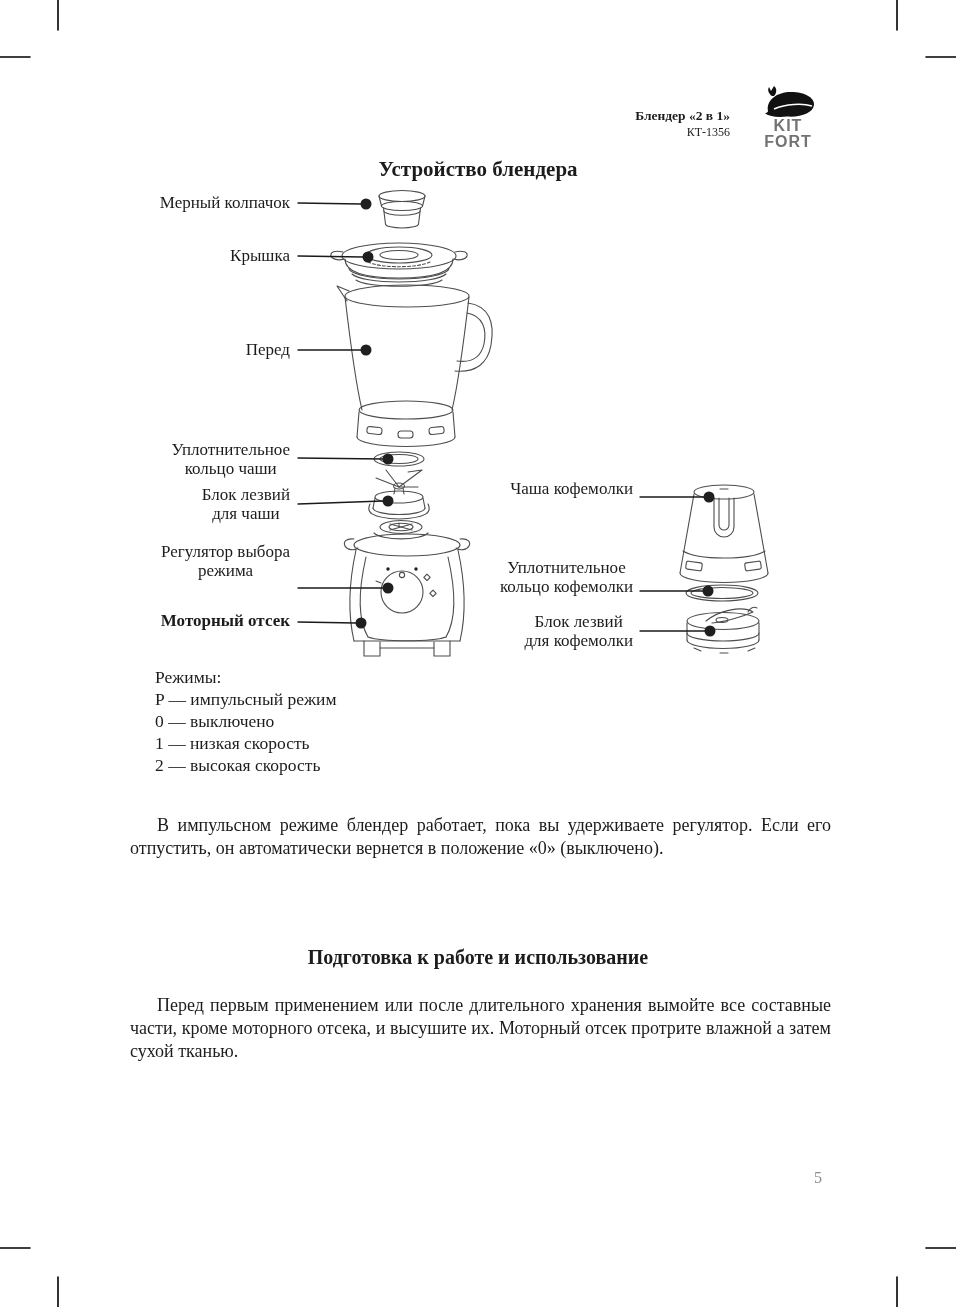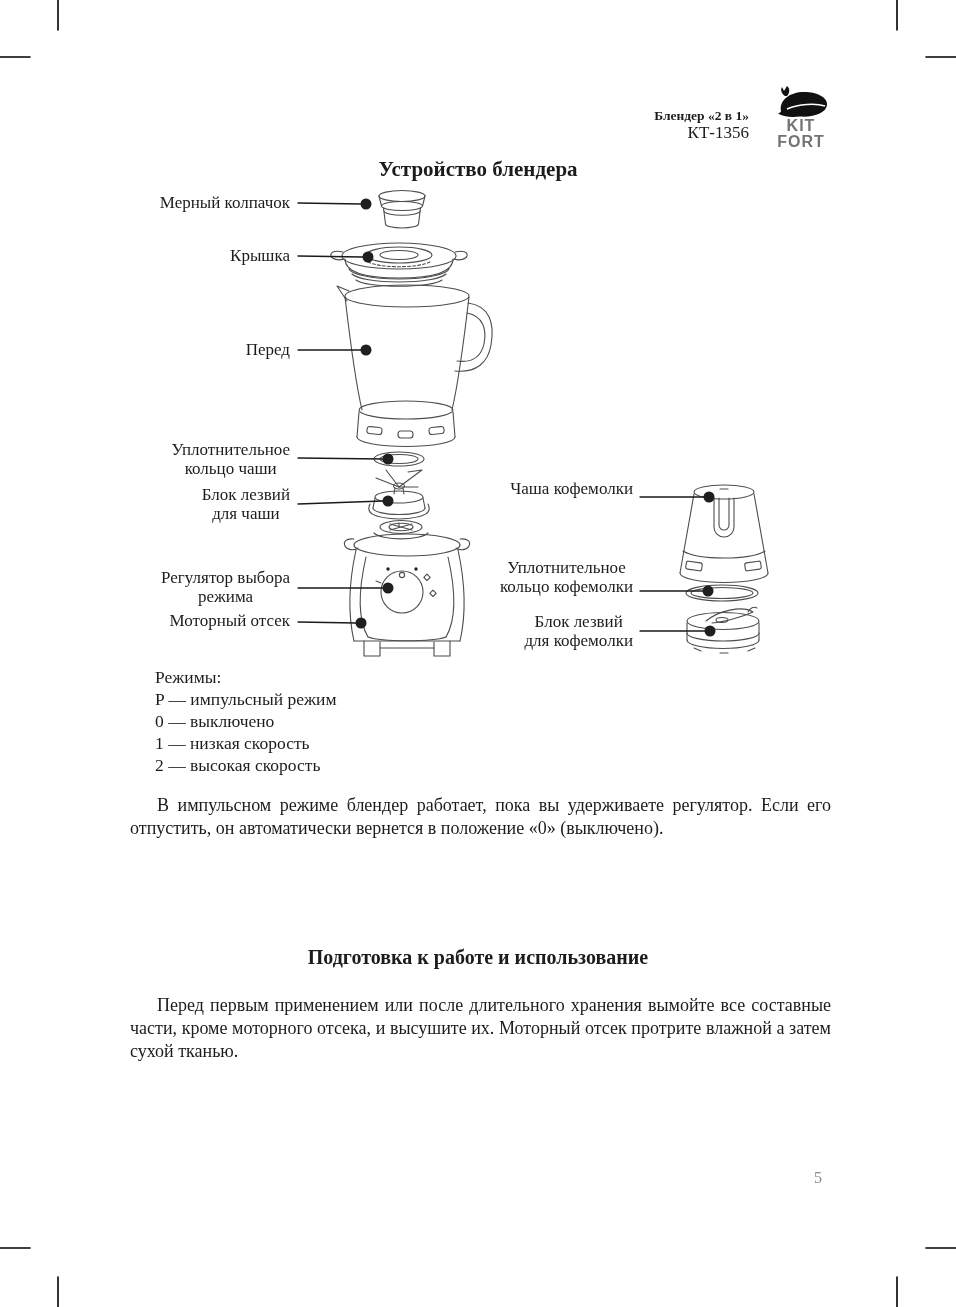--- a/index.html
+++ b/index.html
@@ -14,52 +14,52 @@
   }
   svg{display:block;}
   .art{position:absolute;left:0;top:0;pointer-events:none;}
   .art path,.art ellipse,.art circle,.art rect,.art line{
     fill:none;stroke:#4d4d4d;stroke-width:1.1;stroke-linecap:round;stroke-linejoin:round;
   }
   .art .connector{stroke:#1a1a1a;stroke-width:1.4;}
   .art .dot{fill:#1f1f1f;stroke:none;}
   .art .cropmark{stroke:#000;stroke-width:1.6;}
 
-  .header{position:absolute;top:84px;right:121px;display:flex;align-items:flex-start;gap:18px;}
+  .header{position:absolute;top:84px;right:134px;display:flex;align-items:flex-start;gap:24px;}
   .header-text{text-align:right;margin-top:23px;line-height:17px;}
   .header-product{font-weight:bold;font-size:13.5px;}
-  .header-model{font-size:17px;}
+  .header-model{font-size:12px;}
   .logo{display:flex;flex-direction:column;align-items:center;width:68px;}
   .logo-word{font-family:"Liberation Sans", sans-serif;font-weight:bold;font-size:16px;line-height:15.5px;letter-spacing:1px;color:#737373;text-align:center;}
 
   .doc-title{position:absolute;left:0;top:157px;width:956px;text-align:center;
     font-size:21px;font-weight:bold;margin:0;}
   .section-title{position:absolute;left:0;top:946px;width:956px;text-align:center;
     font-size:20px;font-weight:bold;margin:0;}
 
   .lbl{position:absolute;font-size:17px;line-height:19px;text-align:center;white-space:pre-line;}
   .lbl-left{right:666px;}
   .lbl-right{right:323px;}
   .lbl-measuring-cap{top:193px;}
   .lbl-lid{top:246px;}
   .lbl-jar{top:340px;}
   .lbl-jar-seal{top:440px;}
   .lbl-jar-blade{top:485px;}
-  .lbl-mode-selector{top:568px;}
-  .lbl-motor{top:611px;}
+  .lbl-mode-selector{top:542px;}
+  .lbl-motor{top:611px;font-weight:bold;}
   .lbl-grinder-bowl{top:479px;}
   .lbl-grinder-seal{top:558px;}
   .lbl-grinder-blade{top:612px;}
 
   .modes{position:absolute;left:155px;top:666px;font-size:17.5px;line-height:22px;}
   .modes div{margin:0;}
 
   .bodytext{position:absolute;left:130px;width:701px;font-size:18px;line-height:22.8px;text-align:justify;}
   .bodytext p{margin:0;text-indent:27px;}
-  .bodytext-1{top:794px;}
+  .bodytext-1{top:814px;}
   .bodytext-2{top:994px;}
 
   .page-number{position:absolute;left:814px;top:1169px;font-size:16px;color:#8a8a8a;}
 </style>
 </head>
 <body>
 
 <div class="page">
 
   <svg class="art" width="956" height="1307" viewBox="0 0 956 1307">

